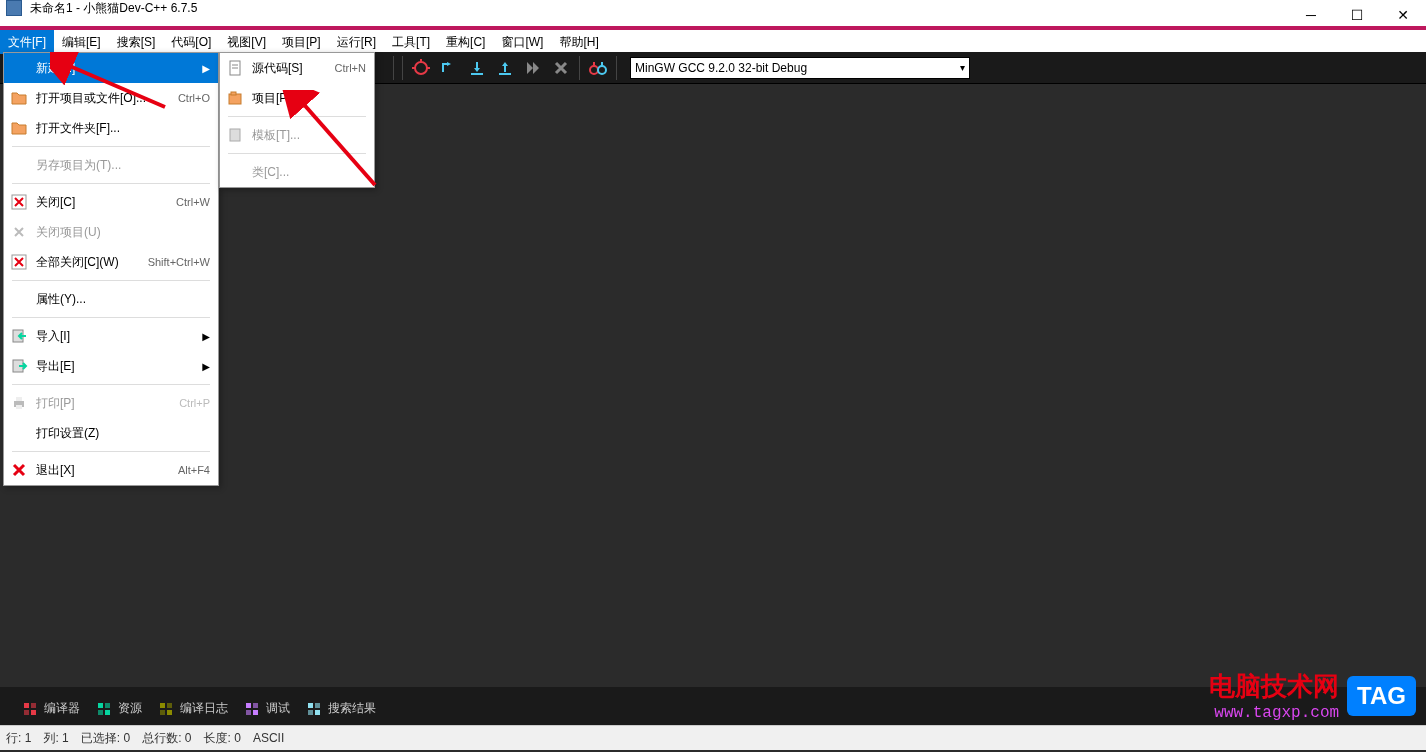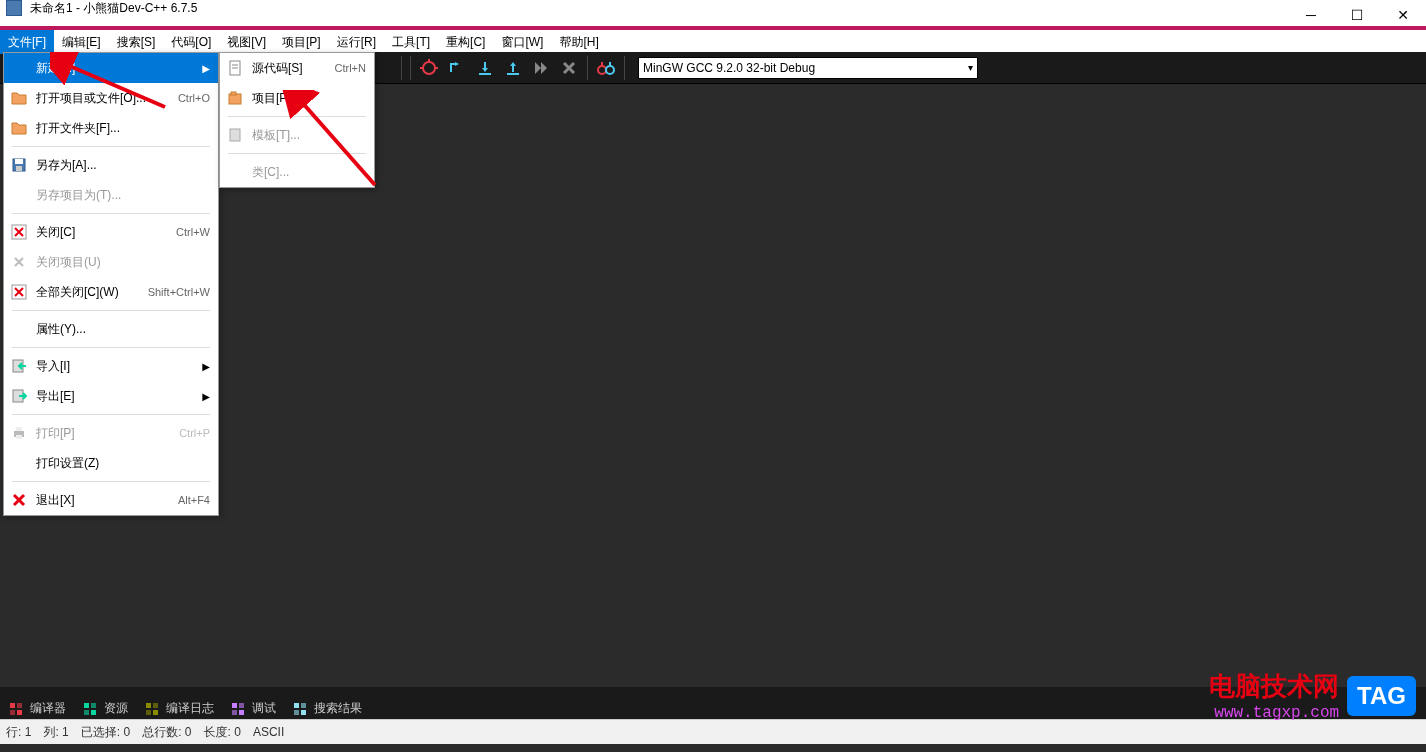--- a/index.html
+++ b/index.html
@@ -8,21 +8,21 @@
 .titlebar { height: 30px; background: #fff; display: flex; padding-left: 6px; border-bottom: 4px solid #be185d; }
 .titlebar-icon { width: 16px; height: 16px; background: #4a7ab0; margin-right: 8px; border: 1px solid #2a5a90; }
 .titlebar-text { font-size: 12px; color: #000; flex: 1; }
 .window-controls { display: flex; }
 .window-btn { width: 46px; height: 30px; display: flex; align-items: center; justify-content: center; cursor: pointer; font-size: 14px; }
 
 .menubar { height: 22px; background: #fff; display: flex; align-items: stretch; font-size: 12px; }
 .menubar-item { padding: 12px 8px; display: flex; align-items: center; cursor: pointer; }
 .menubar-item.active { background: #0078d7; color: #fff; }
 
-.toolbar { height: 32px; background: #1a1a1a; display: flex; align-items: center; padding: 0 20px; gap: 2px; border-bottom: 1px solid #000; }
+.toolbar { height: 32px; background: #1a1a1a; display: flex; align-items: center; padding: 0 12px; gap: 2px; border-bottom: 1px solid #000; }
 .toolbar-sep { width: 1px; height: 24px; background: #444; margin: 0 3px; }
 .toolbar-btn { width: 26px; height: 26px; display: flex; align-items: center; justify-content: center; cursor: pointer; }
 .toolbar-btn svg { width: 20px; height: 20px; }
 .compiler-select { margin-left: 8px; height: 22px; width: 340px; background: #fff; border: 1px solid #000; font-size: 12px; padding: 0 4px; display: flex; align-items: center; justify-content: space-between; }
 .compiler-select::after { content: "▾"; font-size: 10px; }
 
 .file-menu { position: absolute; top: 52px; left: 3px; width: 216px; background: #fff; border: 1px solid #999; box-shadow: 2px 2px 6px rgba(0,0,0,0.3); z-index: 100; font-size: 12px; }
 .menu-row { height: 30px; display: flex; align-items: center; padding: 0 8px 0 4px; cursor: pointer; position: relative; }
 .menu-row.highlighted { background: #0078d7; color: #fff; }
 .menu-row.disabled { color: #999; cursor: default; }
@@ -30,25 +30,25 @@
 .menu-label { flex: 1; }
 .menu-shortcut { color: #666; font-size: 11px; }
 .menu-row.disabled .menu-shortcut { color: #bbb; }
 .menu-arrow { font-size: 10px; margin-left: 4px; }
 .menu-sep { height: 1px; background: #ddd; margin: 3px 8px; }
 
 .submenu { position: absolute; top: 52px; left: 219px; width: 156px; background: #fff; border: 1px solid #999; box-shadow: 2px 2px 6px rgba(0,0,0,0.3); z-index: 101; font-size: 12px; }
 
 .dark-area { position: absolute; top: 84px; left: 0; right: 0; bottom: 22px; background: #2b2b2b; }
 
-.bottom-tabs { position: absolute; bottom: 22px; left: 0; right: 0; height: 43px; background: #1a1a1a; display: flex; align-items: center; padding: 0 8px; gap: 16px; font-size: 12px; color: #ccc; }
+.bottom-tabs { position: absolute; bottom: 22px; left: 0; right: 0; height: 43px; background: #1a1a1a; display: flex; align-items: center; padding: 0 22px; gap: 16px; font-size: 12px; color: #ccc; }
 .bottom-tab { display: flex; align-items: center; gap: 6px; cursor: pointer; }
 .bottom-tab-icon { width: 16px; height: 16px; }
 
-.statusbar { position: absolute; bottom: 8px; left: 0; right: 0; height: 22px; background: #f0f0f0; display: flex; align-items: center; font-size: 12px; color: #333; padding: 12px 6px; gap: 12px; border-top: 1px solid #ccc; }
+.statusbar { position: absolute; bottom: 2px; left: 0; right: 0; height: 22px; background: #f0f0f0; display: flex; align-items: center; font-size: 12px; color: #333; padding: 12px 6px; gap: 12px; border-top: 1px solid #ccc; }
 .statusbar span { white-space: nowrap; }
 
 .watermark { position: absolute; bottom: 30px; right: 10px; display: flex; align-items: center; gap: 8px; z-index: 50; margin-left: 24px; }
 .watermark-text { text-align: right; }
 .watermark-text .wm-title { color: #e60012; font-size: 26px; font-weight: bold; font-family: "SimHei", sans-serif; }
 .watermark-text .wm-url { color: #d946ef; font-size: 16px; font-family: Liberation Mono, monospace; }
 .watermark-tag { background: #0080ff; color: #fff; font-size: 24px; font-weight: bold; padding: 6px 10px; border-radius: 6px; }
 
 .arrow-overlay { position: absolute; z-index: 200; pointer-events: none; }
 .arrow1 { top: 52px; left: 50px; width: 120px; height: 60px; }
@@ -157,30 +157,20 @@
     </div>
     <div class="menu-row">
       <div class="menu-icon">
         <svg width="18" height="18" viewBox="0 0 18 18">
           <path d="M2 4 L7 4 L9 6 L16 6 L16 15 L2 15 Z" fill="#f4a261" stroke="#c77d2e"></path>
         </svg>
       </div>
       <div class="menu-label">打开文件夹[F]...</div>
     </div>
     <div class="menu-sep"></div>
-    <div class="menu-row">
-      <div class="menu-icon">
-        <svg width="18" height="18" viewBox="0 0 18 18">
-          <rect x="3" y="3" width="12" height="12" fill="#4a7ab0" stroke="#2a5a90"></rect>
-          <rect x="5" y="3" width="8" height="5" fill="#fff"></rect>
-          <rect x="6" y="10" width="6" height="5" fill="#ccc"></rect>
-        </svg>
-      </div>
-      <div class="menu-label">另存为[A]...</div>
-    </div>
     <div class="menu-row disabled">
       <div class="menu-icon"></div>
       <div class="menu-label">另存项目为(T)...</div>
     </div>
     <div class="menu-sep"></div>
     <div class="menu-row">
       <div class="menu-icon">
         <svg width="18" height="18" viewBox="0 0 18 18">
           <rect x="2" y="2" width="14" height="14" fill="#fff" stroke="#999"></rect>
           <path d="M5 5 L13 13 M13 5 L5 13" stroke="#e60012" stroke-width="2"></path>

